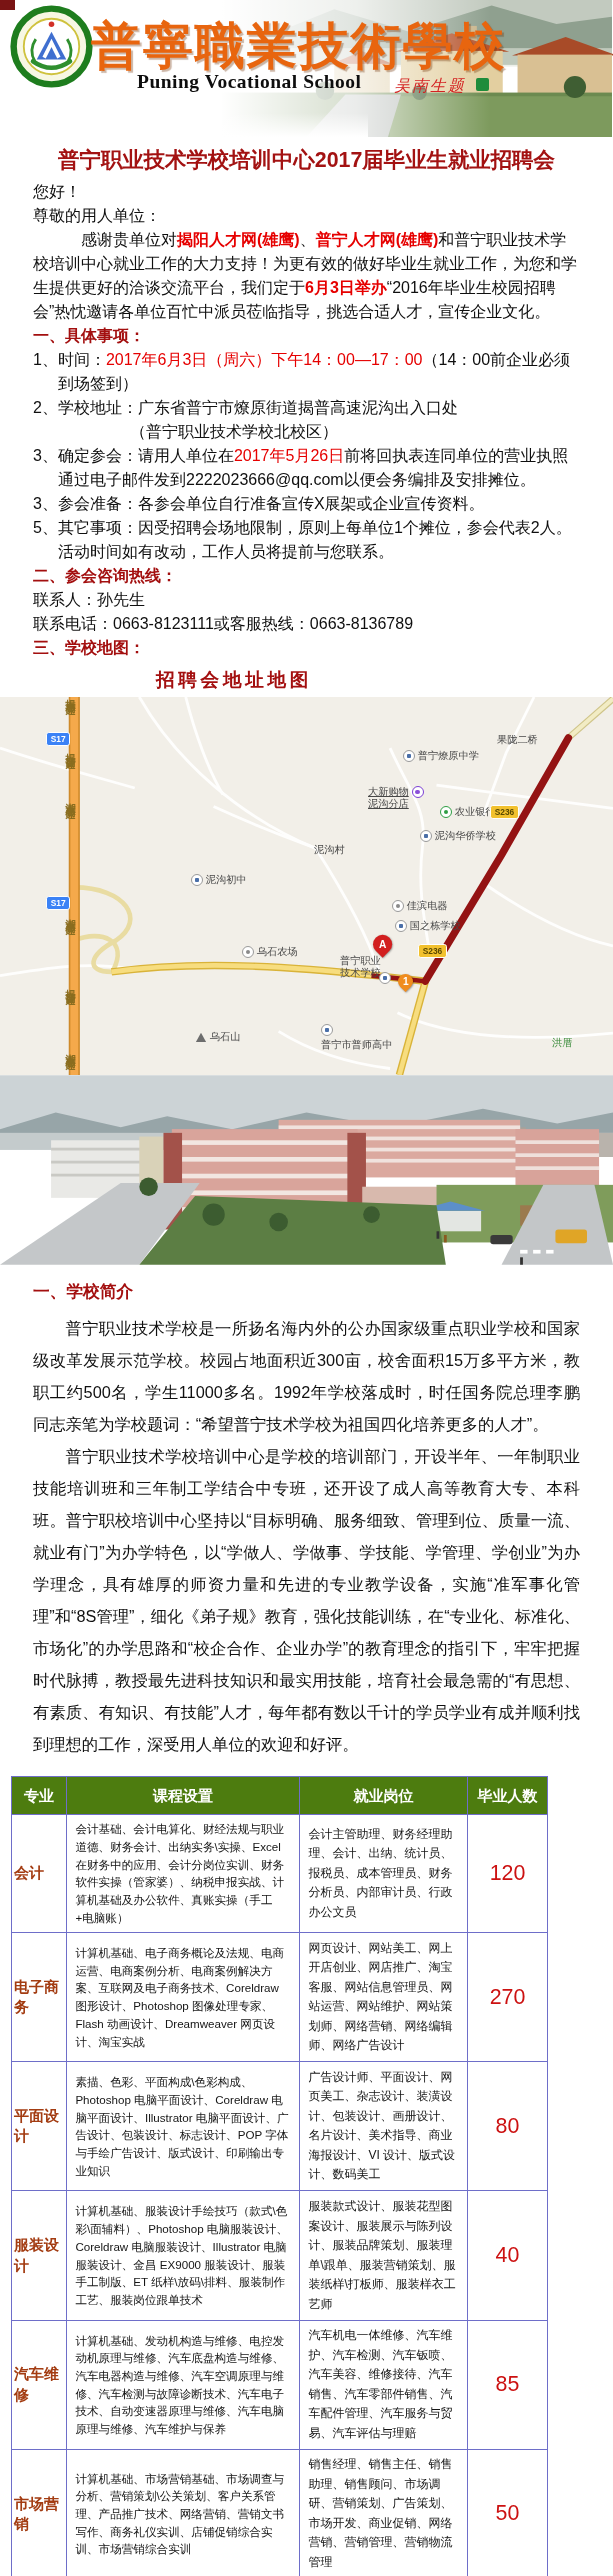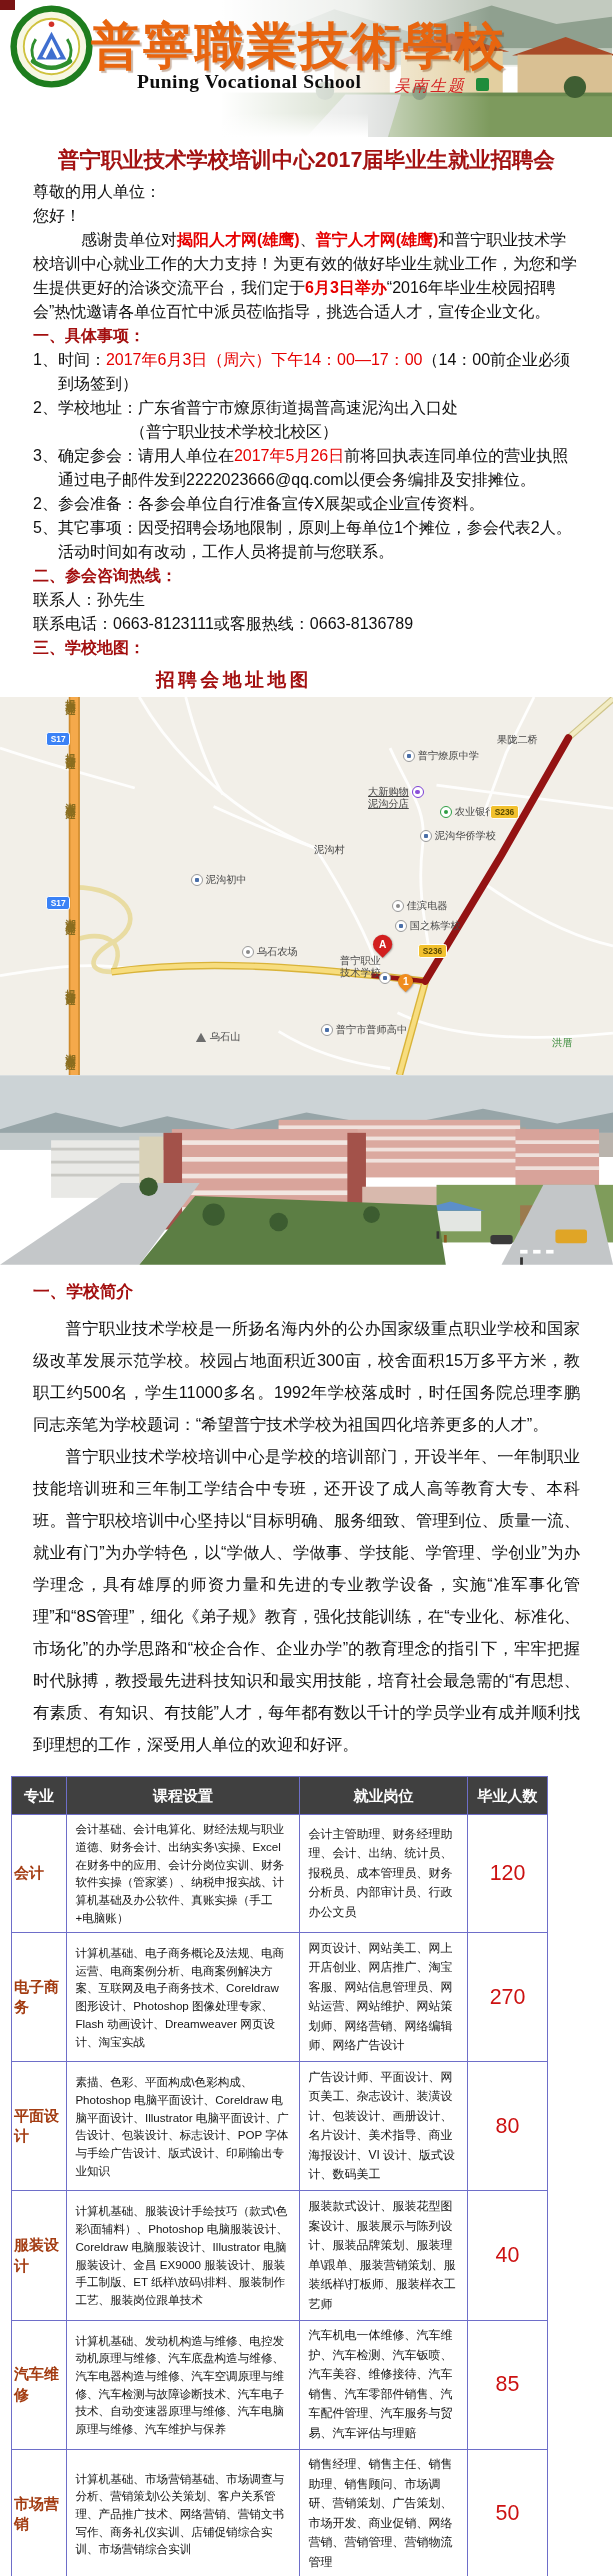--- a/index.html
+++ b/index.html
@@ -58,21 +58,21 @@
   .campus{display:block;width:613px;height:190px;}
 
   
   .intro{padding:7.4px 33px 9.3px;font-size:16.3px;line-height:32px;color:#101010;}
   .intro h3{margin:3.7px 0 3.7px;font-size:16.7px;color:#a30f0f;font-weight:700;}
   .intro p{margin:0;text-indent:2em;text-align:justify;}
 
   
   table{border-collapse:collapse;margin:7.4px 0 0 11px;width:536px;table-layout:fixed;border:1.9px solid #3f41a0;}
   th,td{border:0.9px solid #6e6ec9;box-sizing:border-box;}
-  thead th{background:#404040;color:#fff;font-size:15px;font-weight:700;padding:8.4px 3.7px;line-height:19.5px;margin-left:12px;}
+  thead th{background:#4d7c0f;color:#fff;font-size:15px;font-weight:700;padding:8.4px 3.7px;line-height:19.5px;margin-left:12px;}
   td{padding:5.6px 8.4px;vertical-align:middle;}
   td.major{font-size:15px;font-weight:700;color:#a33c12;text-align:left;padding:3.7px 1.9px;line-height:20.4px;}
   td.courses{font-size:11.6px;line-height:17.7px;color:#151515;}
   td.jobs{font-size:12px;line-height:19.5px;color:#151515;}
   td.count{font-size:21.4px;color:#cc1111;text-align:center;}
 </style>
 </head>
 <body>
 
 <div class="page">
@@ -113,29 +113,29 @@
     </div>
     <div class="school-name">普寧職業技術學校</div>
     <div class="school-name-en">Puning Vocational School</div>
     <div class="inscription">吴南生题</div>
     <div class="inscription-seal"></div>
   </header>
 
   <h1 class="main-title">普宁职业技术学校培训中心2017届毕业生就业招聘会</h1>
 
   <section class="letter">
+    <p>您好！</p>
     <p>尊敬的用人单位：</p>
-    <p>您好！</p>
     <p class="indent"><span>感谢贵单位对</span><span class="seg-red b">揭阳人才网(雄鹰)</span><span>、</span><span class="seg-red b">普宁人才网(雄鹰)</span><span>和普宁职业技术学校培训中心就业工作的大力支持！为更有效的做好毕业生就业工作，为您和学生提供更好的洽谈交流平台，我们定于</span><span class="seg-red b">6月3日举办</span><span>“2016年毕业生校园招聘会”热忱邀请各单位百忙中派员莅临指导，挑选合适人才，宣传企业文化。</span></p>
     <p class="sec">一、具体事项：</p>
     <p class="item"><span>1、时间：</span><span class="seg-red">2017年6月3日（周六）下午14：00—17：00</span><span>（14：00前企业必须到场签到）</span></p>
     <p class="item"><span>2、学校地址：广东省普宁市燎原街道揭普高速泥沟出入口处</span></p>
     <p class="addr2">（普宁职业技术学校北校区）</p>
     <p class="item"><span>3、确定参会：请用人单位在</span><span class="seg-red">2017年5月26日</span><span>前将回执表连同单位的营业执照通过电子邮件发到2222023666@qq.com以便会务编排及安排摊位。</span></p>
-    <p class="item"><span>2、参会准备：各参会单位自行准备宣传X展架或企业宣传资料。</span></p>
+    <p class="item"><span>3、参会准备：各参会单位自行准备宣传X展架或企业宣传资料。</span></p>
     <p class="item"><span>5、其它事项：因受招聘会场地限制，原则上每单位1个摊位，参会代表2人。活动时间如有改动，工作人员将提前与您联系。</span></p>
     <p class="sec">二、参会咨询热线：</p>
     <p>联系人：孙先生</p>
     <p>联系电话：0663-8123111或客服热线：0663-8136789</p>
     <p class="sec">三、学校地图：</p>
   </section>
 
   <h2 class="map-title">招聘会地址地图</h2>
   <div class="map">
     <svg class="map-roads" width="613" height="378" viewBox="0 0 660 407">
@@ -213,21 +213,21 @@
           <i class="ic ic-dot"></i>
           <span class="poi-t">乌石农场</span>
         </div>
         <div class="poi" style="left: 340px; top: 258px;">
           <span class="poi-t">普宁职业<br>技术学校</span>
         </div>
         <div class="poi" style="left: 379px; top: 275px;">
           <i class="ic ic-school"></i>
           <span class="poi-t"></span>
         </div>
-        <div class="poi" style="left: 321px; top: 327px;">
+        <div class="poi" style="left: 321px; top: 327px; flex-direction: column;">
           <i class="ic ic-school"></i>
           <span class="poi-t">普宁市普师高中</span>
         </div>
         <div class="poi" style="left: 195px; top: 334px;">
           <i class="ic ic-mtn"></i>
           <span class="poi-t">乌石山</span>
         </div>
         <div class="poi poi-green" style="left: 552px; top: 340px;">
           <span class="poi-t">洪厝</span>
         </div>

